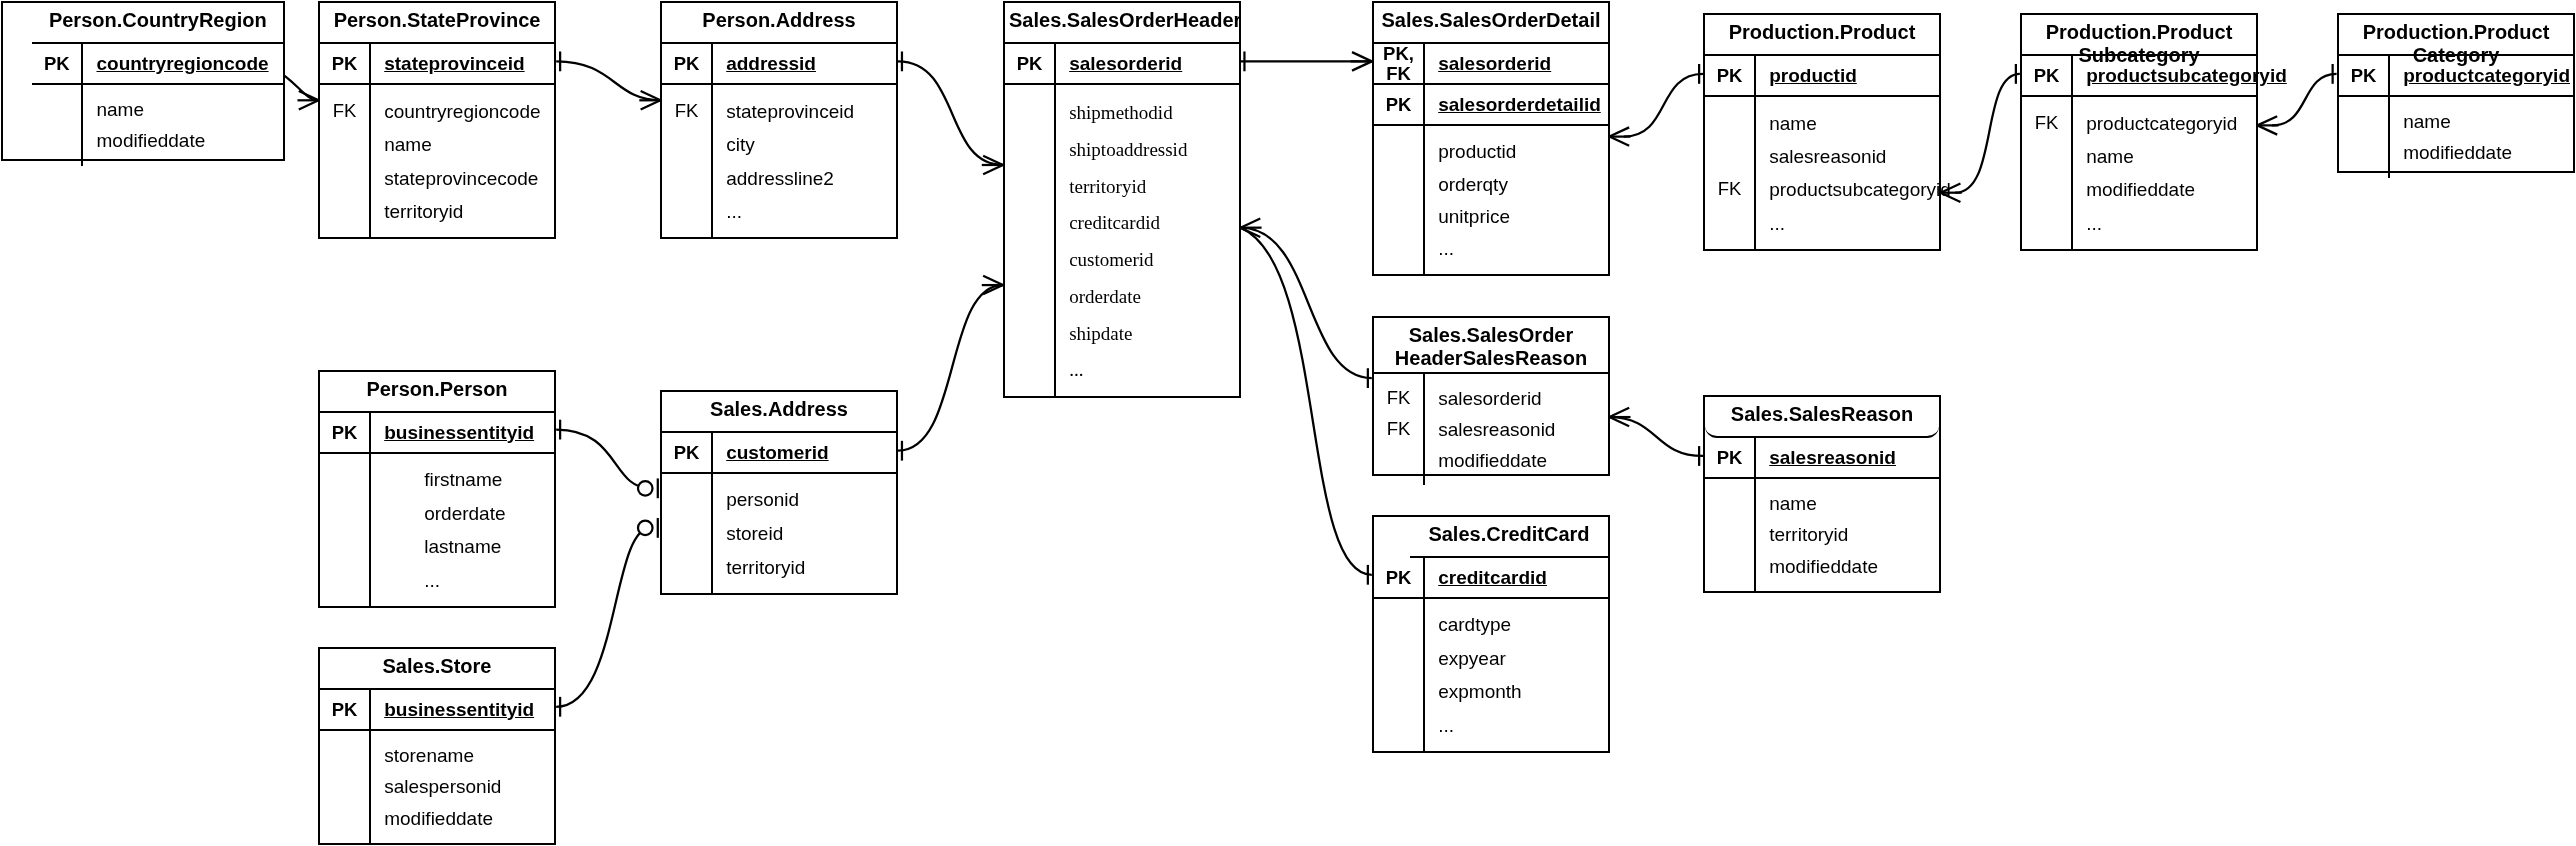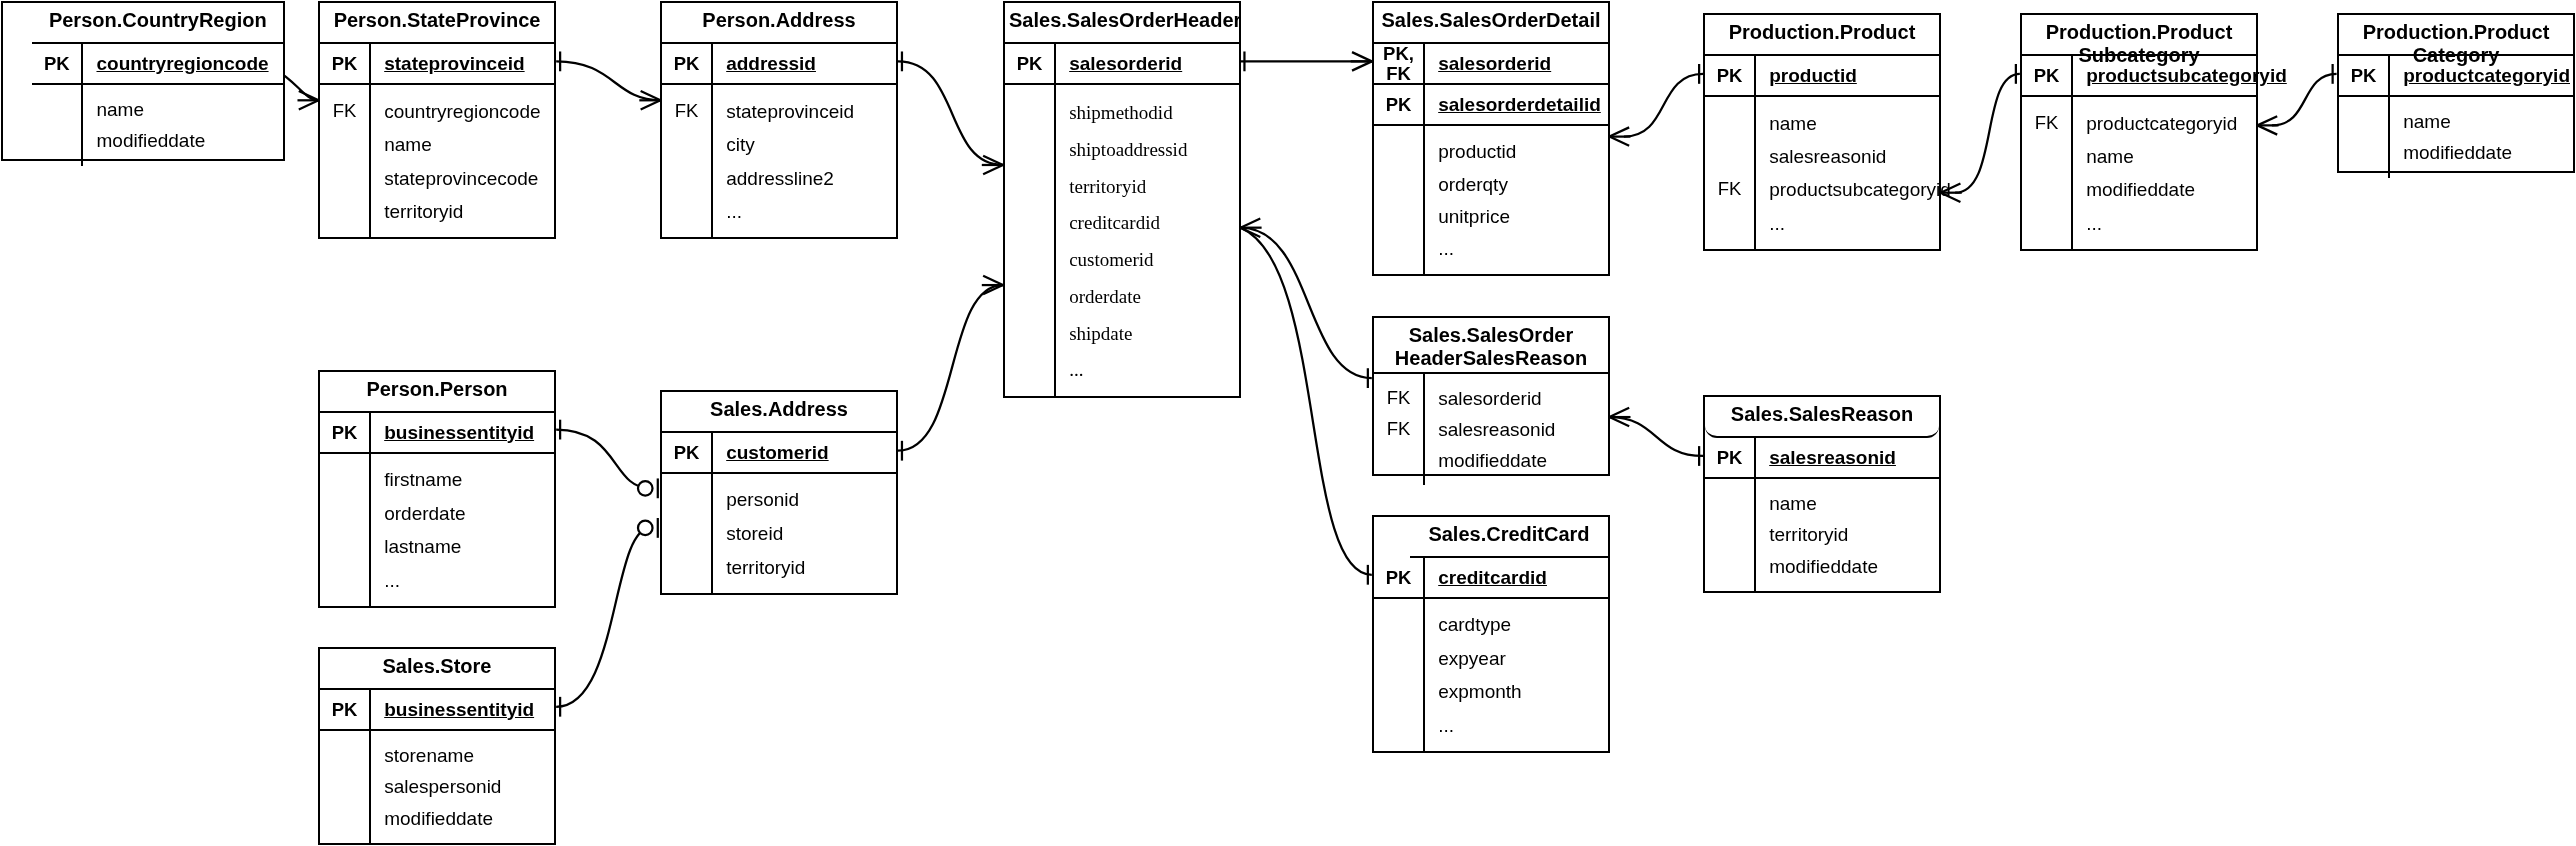--- a/index.html
+++ b/index.html
@@ -399,21 +399,21 @@
         </div>
       </div>
     </div>
     <div class="entity" style="left: 318px; top: 370px; width: 238px; height: 238px;">
       <div class="ent-title" style="height: 41px;">Person.Person</div>
       <div class="ent-body" style="height: 193px; display: flex; flex-direction: column;">
         <div class="frow sep" style="height: 41px; flex: 0 0 41px;">
           <div class="fkey bold">PK</div>
           <div class="fname pk">businessentityid</div>
         </div>
-        <div class="attrblock" style="flex: 1 1 auto;">
+        <div class="attrblock" style="flex: 1 1 auto; gap: 40px;">
           <div class="attrkeys">
             <div class="kcell">&nbsp;</div>
             <div class="kcell">&nbsp;</div>
             <div class="kcell">&nbsp;</div>
             <div class="kcell">&nbsp;</div>
           </div>
           <div class="attrlist">
             <div class="attr">firstname</div>
             <div class="attr">orderdate</div>
             <div class="attr">lastname</div>

